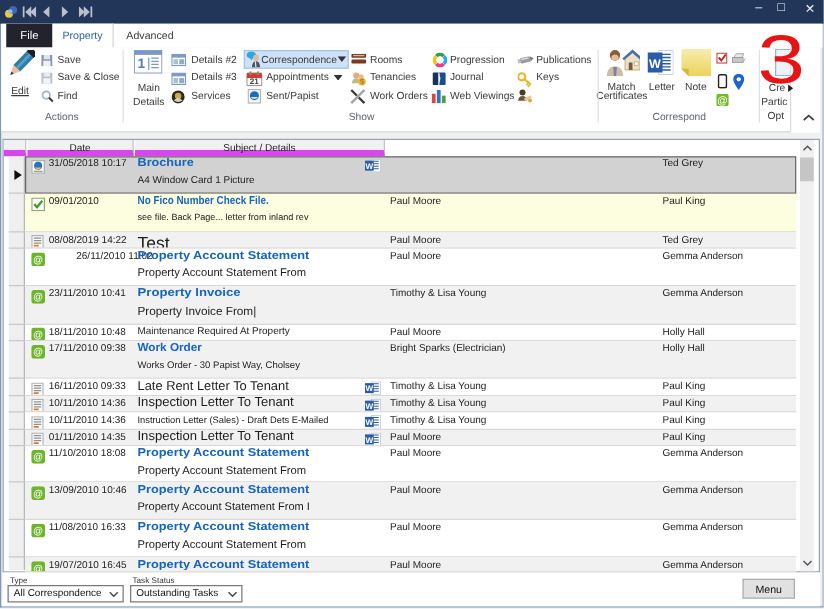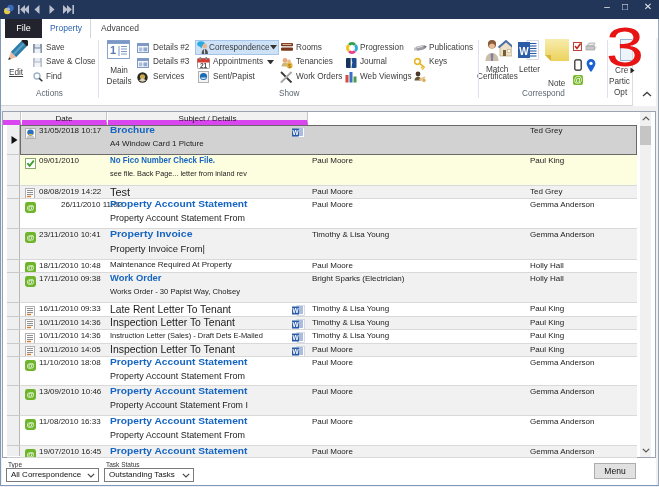--- a/index.html
+++ b/index.html
@@ -273,21 +273,21 @@
   <svg style="left:544px;top:1px" width="24" height="22" viewBox="0 0 24 22">
     <defs>
         <linearGradient id="note" x1="0" y1="0" x2="0" y2="1">
           <stop offset="0" stop-color="#f7ecae"></stop>
           <stop offset="1" stop-color="#ecd25c"></stop>
         </linearGradient>
       </defs>
     <path d="M0 0 h24 v22 H6 L0 16z" fill="url(#note)"></path>
     <path d="M0 16 h6 v6z" fill="#d8b83c"></path>
   </svg>
-  <div class="rbtn-label" style="left:547px;top:41px;text-align:right;">Note</div>
+  <div class="rbtn-label" style="left:547px;top:27px;text-align:right;">Note</div>
   <svg style="left:572px;top:4px" width="9" height="9" viewBox="0 0 9 9">
       <rect x="0.5" y="0.5" width="8" height="8" fill="#fff" stroke="#c04038"></rect>
       <path d="M2 4 l2 2.4 L7.6 1.6" stroke="#c02820" stroke-width="1.6" fill="none"></path>
     </svg>
   <svg style="left:584px;top:3.5px" width="12" height="10" viewBox="0 0 12 10">
       <path d="M2 4 l2-3 h6 l-1.5 3z" fill="#e8e8e8" stroke="#909090" stroke-width="0.6"></path>
       <rect x="1" y="4" width="8.5" height="4" fill="#c8c8c8" stroke="#909090" stroke-width="0.6"></rect>
       <path d="M9.5 8 l2-3 v-1 l-2 3z" fill="#a8a8a8"></path>
     </svg>
   <svg style="left:573px;top:21px" width="8" height="12" viewBox="0 0 8 12">
@@ -384,21 +384,21 @@
         <svg style="left:5px;top:2.5px" width="10" height="11" viewBox="0 0 10 11">
           <rect x="0.5" y="0.5" width="9" height="10" fill="#fdfdfd" stroke="#b0b0b0"></rect>
           <g stroke="#909090" stroke-width="1">
             <line x1="2" y1="2.5" x2="8" y2="2.5"></line>
             <line x1="2" y1="4.5" x2="8" y2="4.5"></line>
             <line x1="2" y1="6.5" x2="8" y2="6.5"></line>
           </g>
           <line x1="2" y1="8.5" x2="6" y2="8.5" stroke="#e07820" stroke-width="1.4"></line>
         </svg>
         <div class="cell" style="left:19px;">08/08/2019 14:22</div>
-        <div class="cell fitw bsub" style="left: 90px; --tw: 17.5; font-size: 11px;">Test</div>
+        <div class="cell fitw bsub" style="left: 90px; --tw: 17.5; font-size: 14px;">Test</div>
         <div class="cell" style="left:292px;">Paul Moore</div>
         <div class="cell" style="left:510px;">Ted Grey</div>
       </div>
       <div class="rec" style="top:87px;height:30px;background:#ffffff;border-bottom:1px solid #d9d9d9;">
         <svg style="left:5px;top:2.5px" width="11" height="11" viewBox="0 0 11 11">
           <rect width="11" height="11" rx="2.4" fill="#6eb52c"></rect>
           <text x="5.5" y="8.4" font-size="8" fill="#fff" text-anchor="middle" font-family="Liberation Sans">@</text>
         </svg>
         <div class="cell" style="left:21px;padding-left:20px;">26/11/2010 11:02</div>
         <div class="cell fitw subj" style="left: 90px; --tw: 137.5; transform: scaleX(1.11139);">Property Account Statement</div>
@@ -525,21 +525,21 @@
       <div class="rec" style="top:231.5px;height:13.5px;background:#f1f1f1;border-bottom:1px solid #d9d9d9;">
         <svg style="left:5px;top:2.5px" width="10" height="11" viewBox="0 0 10 11">
           <rect x="0.5" y="0.5" width="9" height="10" fill="#fdfdfd" stroke="#b0b0b0"></rect>
           <g stroke="#909090" stroke-width="1">
             <line x1="2" y1="2.5" x2="8" y2="2.5"></line>
             <line x1="2" y1="4.5" x2="8" y2="4.5"></line>
             <line x1="2" y1="6.5" x2="8" y2="6.5"></line>
           </g>
           <line x1="2" y1="8.5" x2="6" y2="8.5" stroke="#e07820" stroke-width="1.4"></line>
         </svg>
-        <div class="cell" style="left:19px;">10/11/2010 14:05</div>
+        <div class="cell" style="left:19px;">01/11/2010 14:35</div>
         <div class="cell fitw bsub" style="left: 90px; --tw: 125; font-size: 10.4436px;">Inspection Letter To Tenant</div>
         <div class="abs" style="left:272px;top:2px;width:13px;height:11px;">
           <svg style="left:0px;top:0px" width="13" height="11" viewBox="0 0 13 11">
             <rect x="5" y="0.5" width="7.5" height="10" fill="#fff" stroke="#b8c4d8" stroke-width="0.6"></rect>
             <g stroke="#2b5ca8" stroke-width="0.8">
               <line x1="6.5" y1="2" x2="11" y2="2"></line>
               <line x1="6.5" y1="4" x2="11" y2="4"></line>
               <line x1="6.5" y1="6" x2="11" y2="6"></line>
               <line x1="6.5" y1="8" x2="11" y2="8"></line>
             </g>

